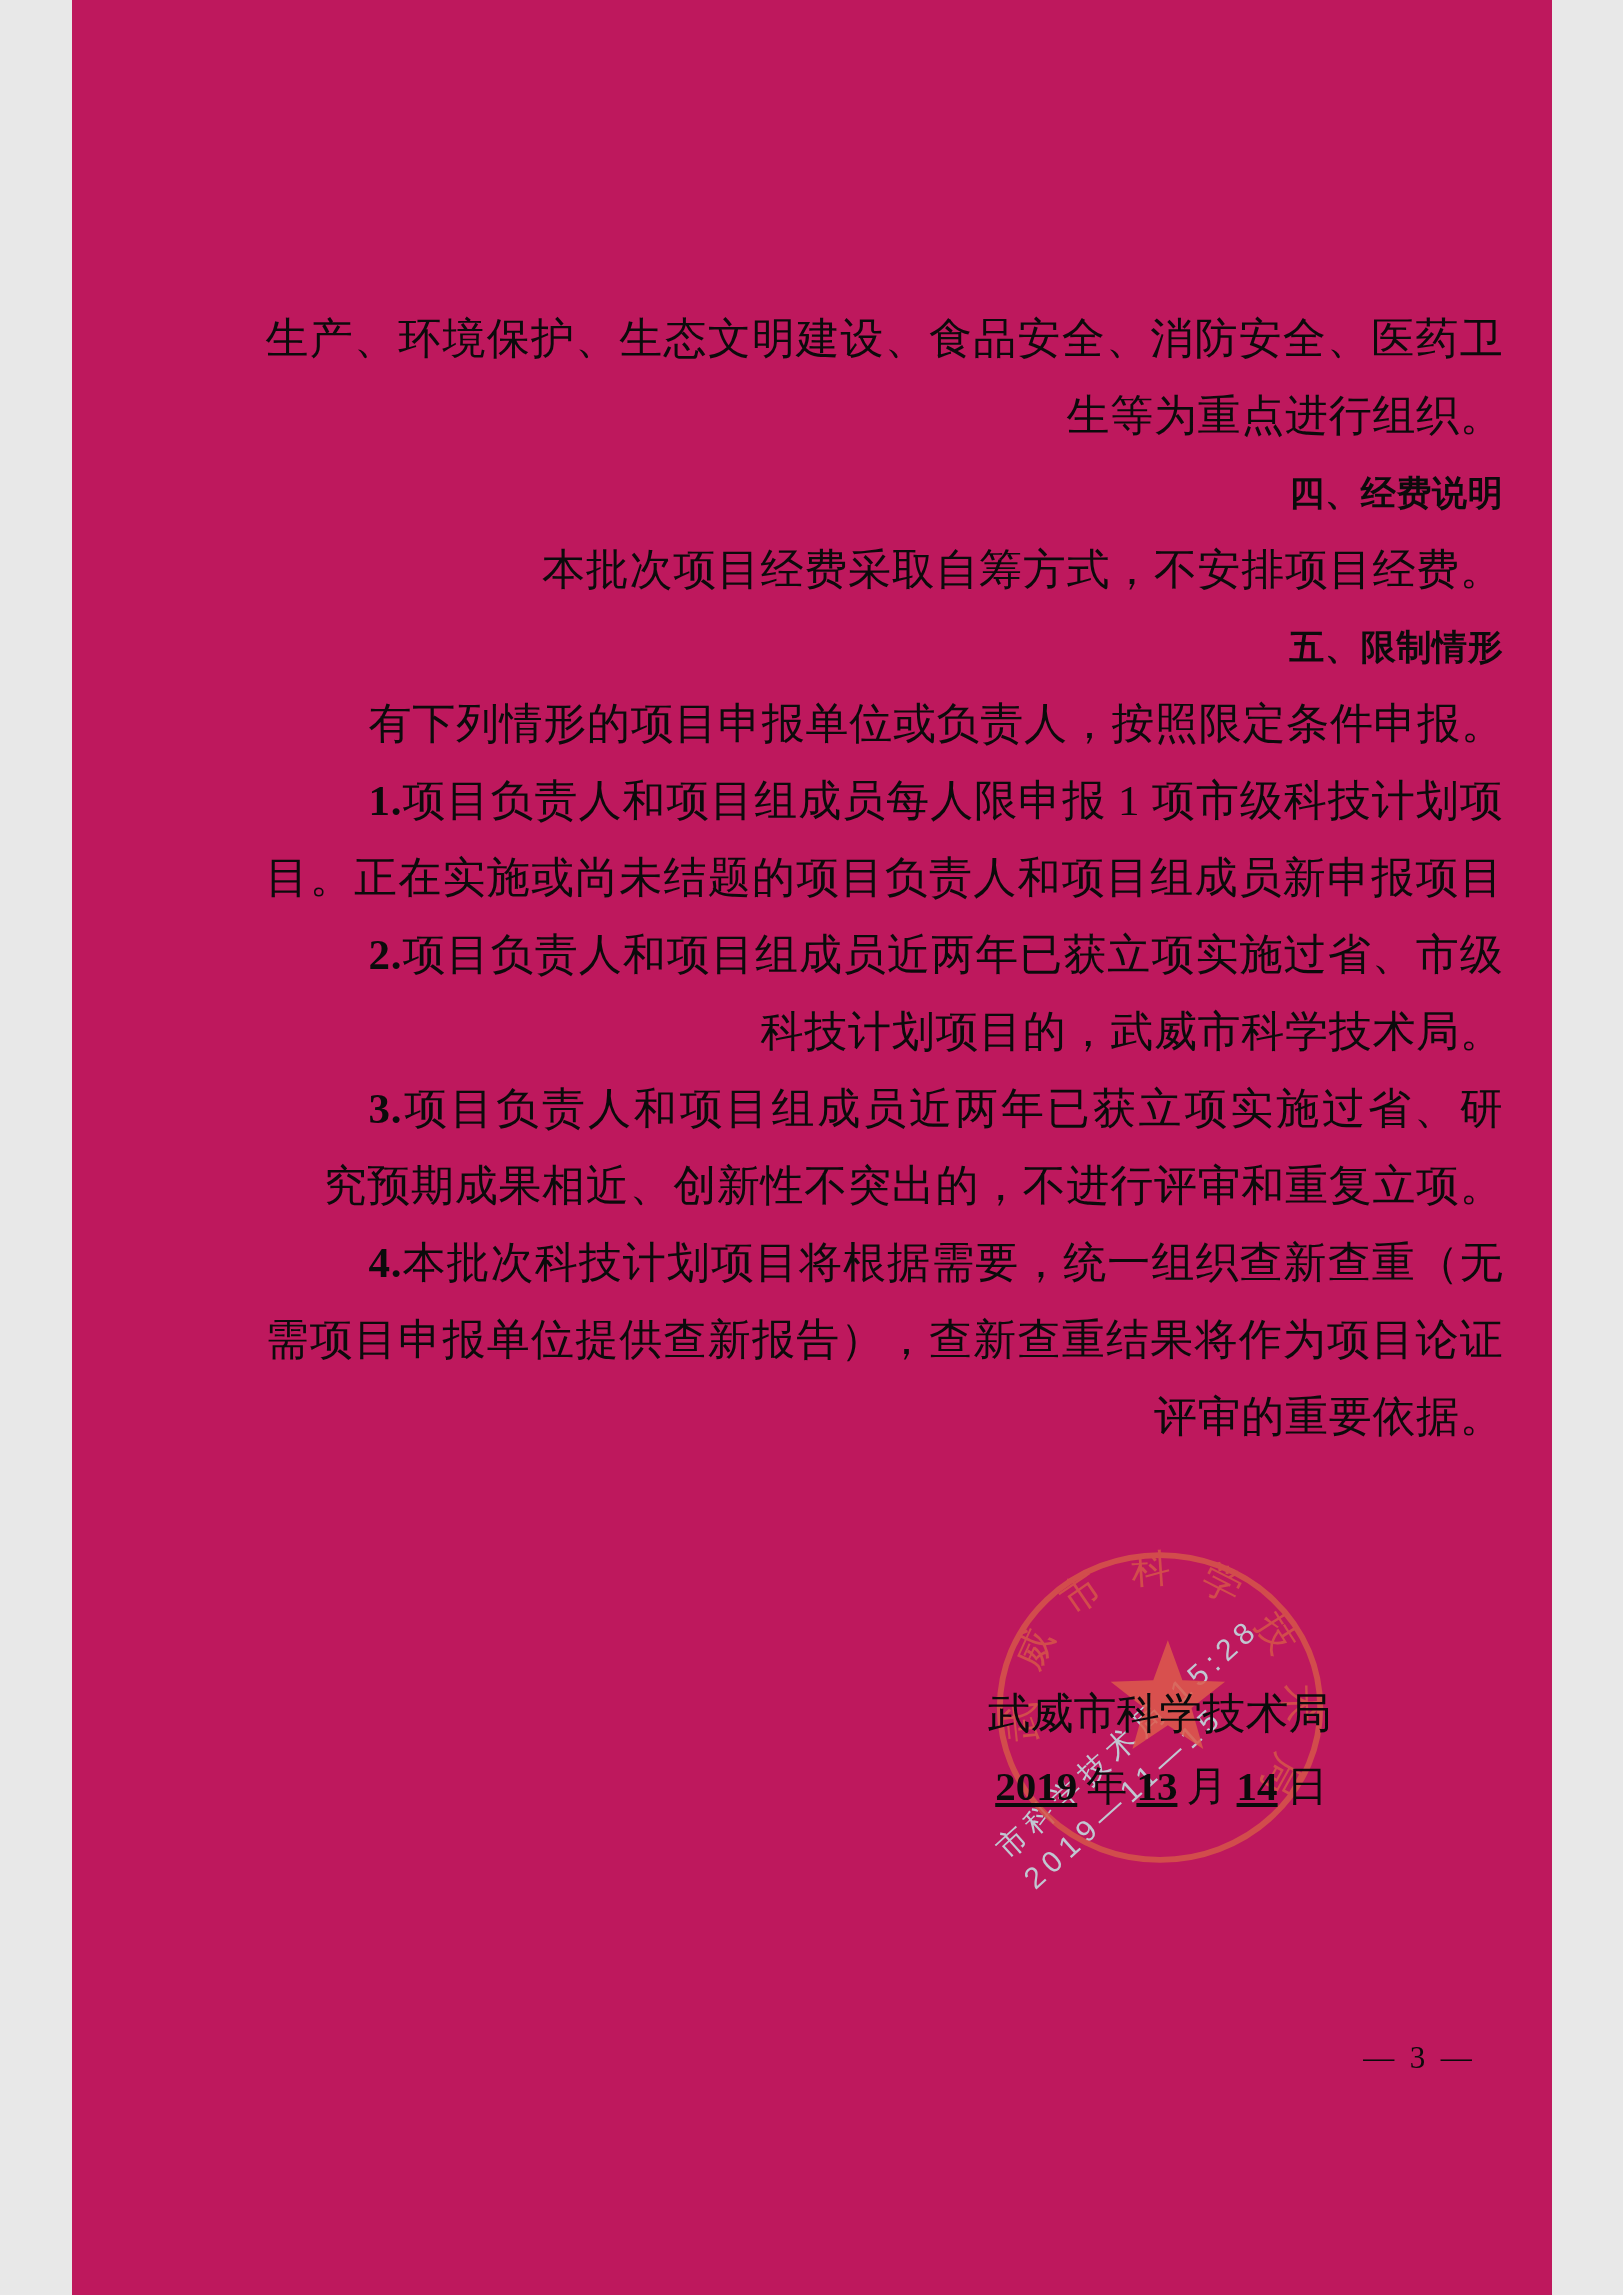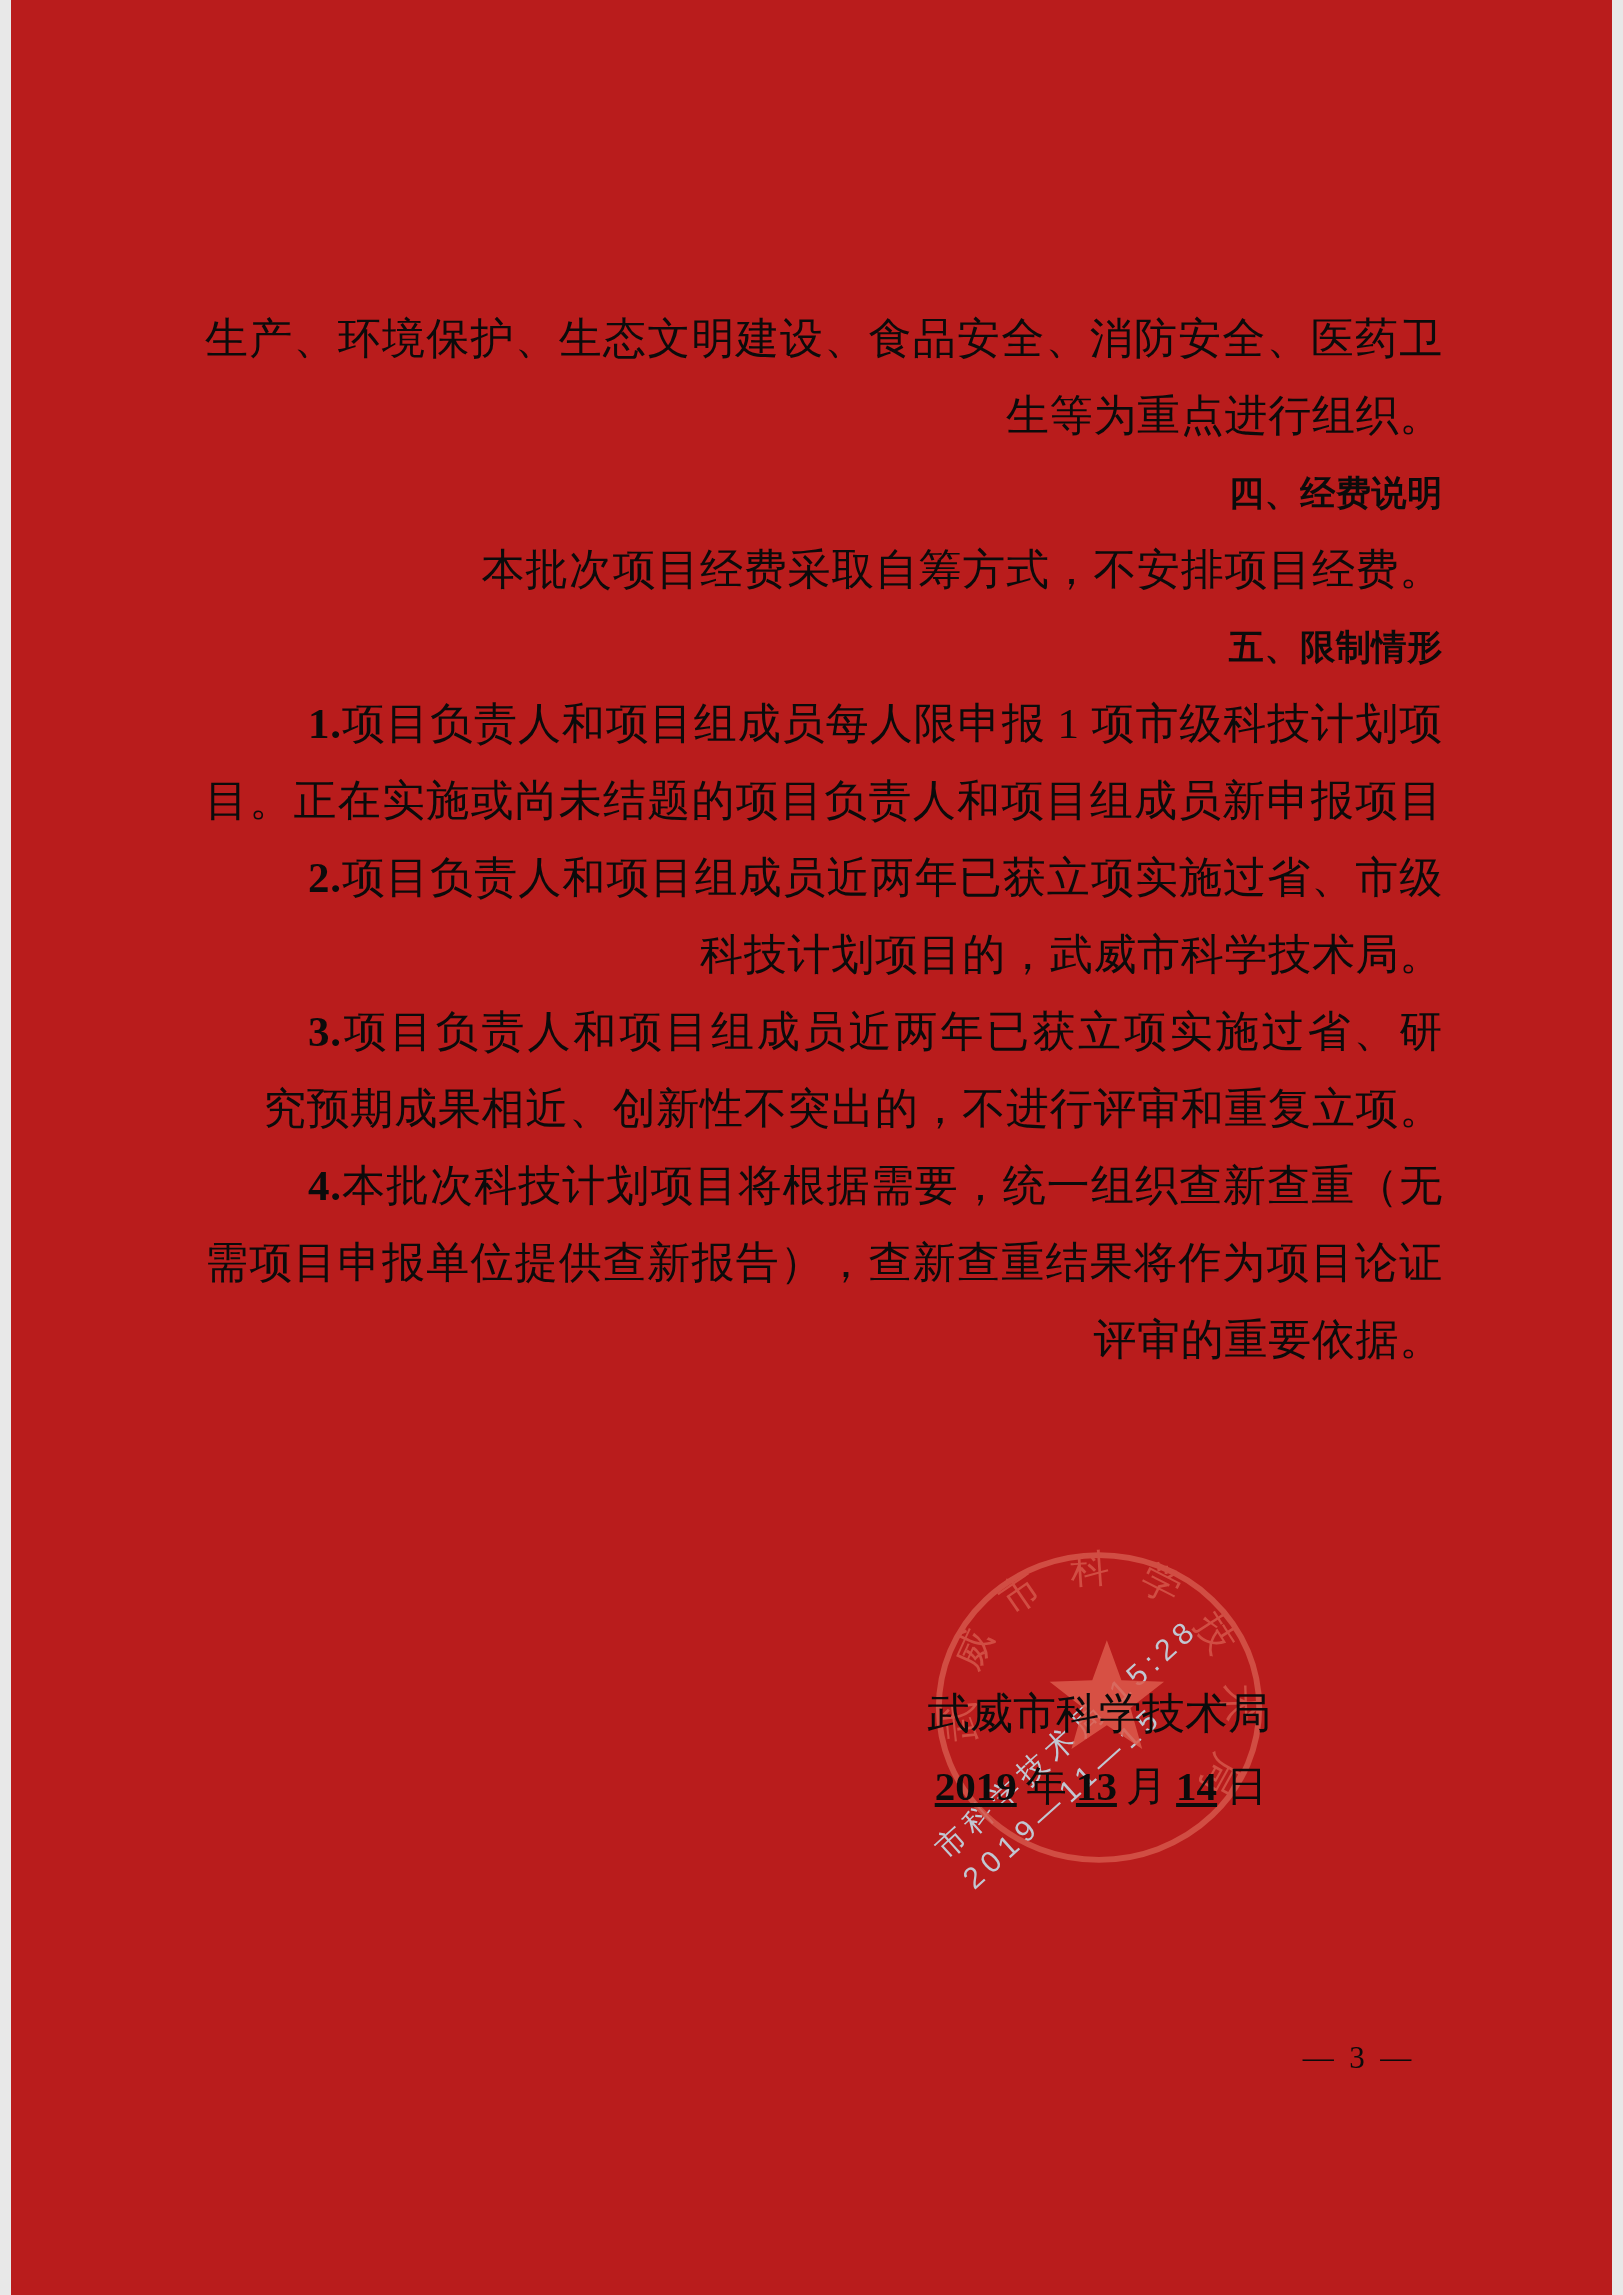--- a/index.html
+++ b/index.html
@@ -2,24 +2,24 @@
 <html style="font-size:10.5px"><head>
 <meta charset="utf-8">
 <style>
   html, body {
     margin: 0;
     padding: 0;
     background: #e8e8e8;
   }
   .page {
     position: relative;
-    width: 1601px;
+    width: 1480px;
     height: 2295px;
     margin: 0 auto;
-    background: #b91c1c;
+    background: #be185d;
     overflow: hidden;
     font-family: "Liberation Serif", "DejaVu Serif", serif;
     color: #0b0b0b;
   }
 
   
   .content {
     position: absolute;
     left: 194px;
     top: 300px;
@@ -118,20 +118,21 @@
 <body>
 
 <div class="page">
 
   <div class="content">
     <div class="ln jf">生产、环境保护、生态文明建设、食品安全、消防安全、医药卫</div>
     <div class="ln">生等为重点进行组织。</div>
     <div class="ln hd indent">四、经费说明</div>
     <div class="ln indent">本批次项目经费采取自筹方式，不安排项目经费。</div>
     <div class="ln hd indent">五、限制情形</div>
+    <div class="ln indent">有下列情形的项目申报单位或负责人，按照限定条件申报。</div>
     <div class="ln jf indent"><span class="pfx">1.</span><span>项目负责人和项目组成员每人限申报 1 项市级科技计划项</span></div>
     <div class="ln jf">目。正在实施或尚未结题的项目负责人和项目组成员新申报项目</div>
     <div class="ln jf indent"><span class="pfx">2.</span><span>项目负责人和项目组成员近两年已获立项实施过省、市级</span></div>
     <div class="ln">科技计划项目的，武威市科学技术局。</div>
     <div class="ln jf indent"><span class="pfx">3.</span><span>项目负责人和项目组成员近两年已获立项实施过省、研</span></div>
     <div class="ln">究预期成果相近、创新性不突出的，不进行评审和重复立项。</div>
     <div class="ln jf indent"><span class="pfx">4.</span><span>本批次科技计划项目将根据需要，统一组织查新查重（无</span></div>
     <div class="ln jf">需项目申报单位提供查新报告），查新查重结果将作为项目论证</div>
     <div class="ln">评审的重要依据。</div>
   </div>

